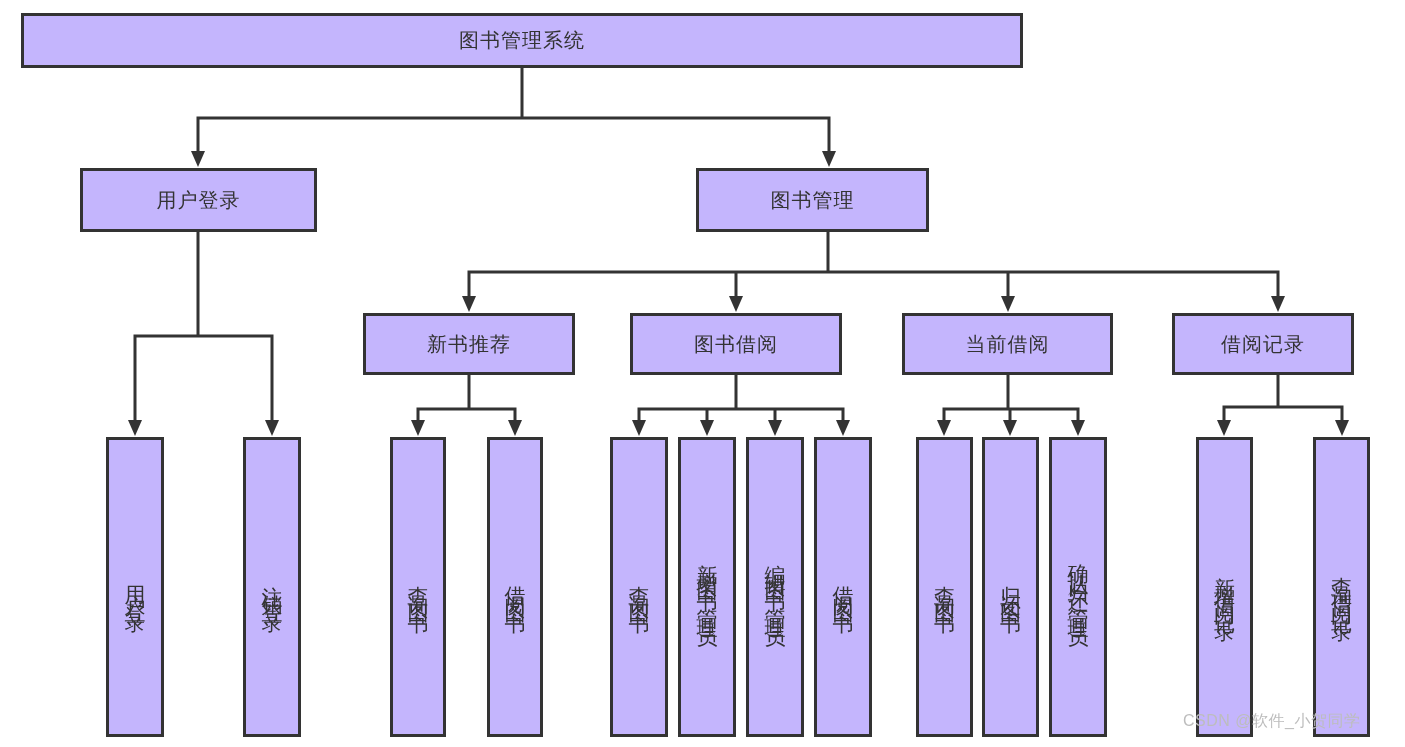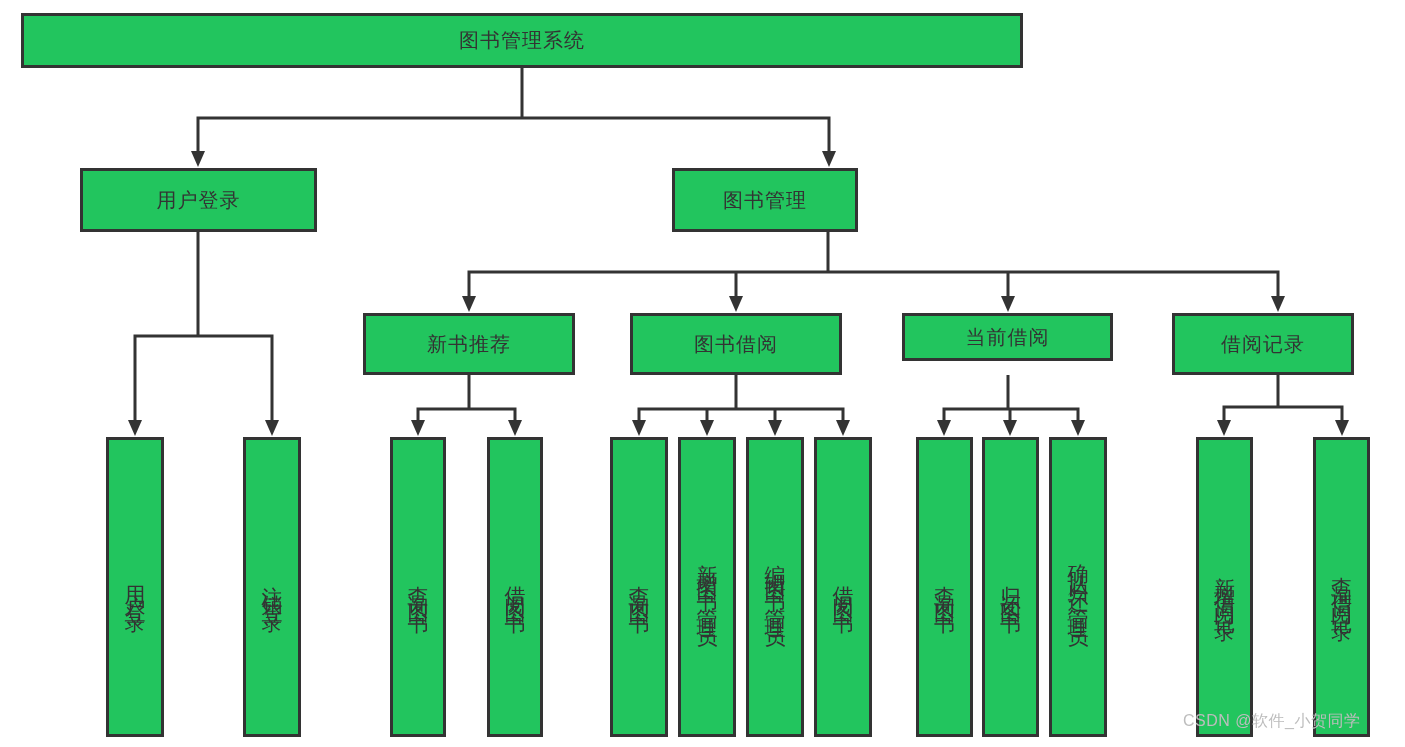--- a/index.html
+++ b/index.html
@@ -17,21 +17,21 @@
     font-family:"Liberation Sans","DejaVu Sans",sans-serif;
     overflow:hidden;
   }
   .connectors{position:absolute;left:0;top:0;z-index:1;}
   .connectors .lines{fill:none;stroke:var(--line);stroke-width:3;}
   .connectors .arrows{fill:var(--line);stroke:none;}
   .box{
     position:absolute;
     box-sizing:border-box;
     border:3px solid var(--box-border);
-    background:#22c55e;
+    background:#c4b5fd;
     display:flex;align-items:center;justify-content:center;
     z-index:2;
   }
   .box .lbl{
     color:var(--text);
     font-size:20px;
     white-space:nowrap;
     letter-spacing:1px;
   }
   .box.leaf .lbl{
@@ -78,31 +78,31 @@
       M1217,420 L1231,420 L1224,436 Z M1335,420 L1349,420 L1342,436 Z"></path>
   </svg>
 
   <div class="box" style="left:21px;top:13px;width:1002px;height:55px">
     <span class="lbl">图书管理系统</span>
   </div>
 
   <div class="box" style="left:80px;top:168px;width:237px;height:64px">
     <span class="lbl">用户登录</span>
   </div>
-  <div class="box" style="left:672px;top:168px;width:186px;height:64px">
+  <div class="box" style="left:696px;top:168px;width:233px;height:64px">
     <span class="lbl">图书管理</span>
   </div>
 
   <div class="box" style="left:363px;top:313px;width:212px;height:62px">
     <span class="lbl">新书推荐</span>
   </div>
   <div class="box" style="left:630px;top:313px;width:212px;height:62px">
     <span class="lbl">图书借阅</span>
   </div>
-  <div class="box" style="left:902px;top:313px;width:211px;height:48px">
+  <div class="box" style="left:902px;top:313px;width:211px;height:62px">
     <span class="lbl">当前借阅</span>
   </div>
   <div class="box" style="left:1172px;top:313px;width:182px;height:62px">
     <span class="lbl">借阅记录</span>
   </div>
 
   <div class="box leaf" style="left:106px;top:437px;width:58px;height:300px">
     <span class="lbl">用户登录</span>
   </div>
   <div class="box leaf" style="left:243px;top:437px;width:58px;height:300px">

